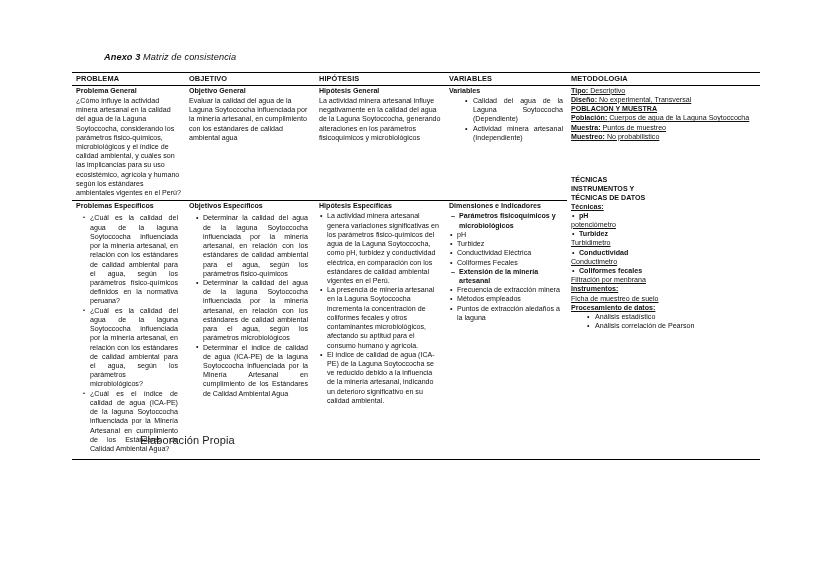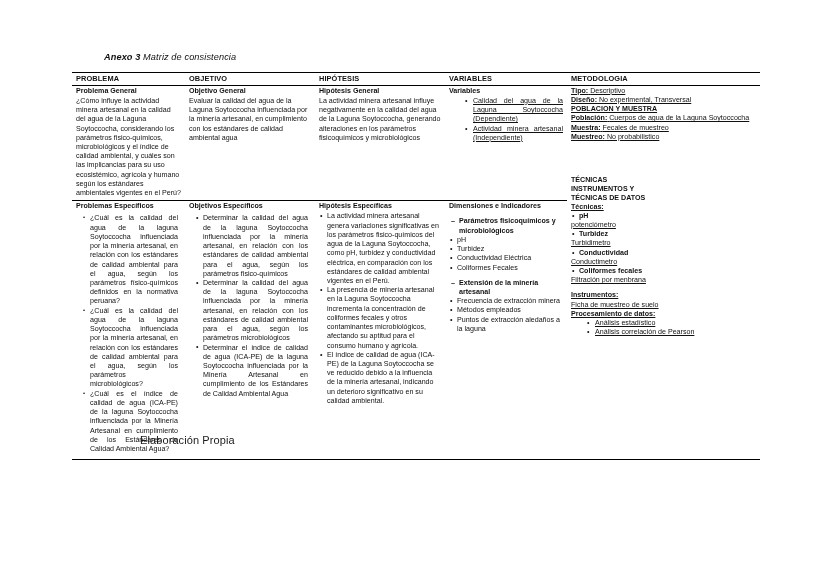--- a/index.html
+++ b/index.html
@@ -115,21 +115,20 @@
   }
   ul.dash > li::before {
     content: "\2013";
     position: absolute;
     left: -8px;
   }
   ul.hang {
     margin: 0;
     padding: 0 0 0 24px;
     list-style: none;
-    text-decoration: underline;
   }
   ul.hang > li {
     position: relative;
     text-align: justify;
   }
   ul.hang > li::before {
     content: "\2022";
     position: absolute;
     left: -8px;
   }
@@ -139,21 +138,21 @@
     list-style: none;
   }
   ul.flat > li {
     position: relative;
   }
   ul.flat > li::before {
     content: "\2022";
     position: absolute;
     left: -7px;
   }
-  .blk { margin-top: 6px; }
+  .blk { }
   .kv { margin: 0; text-decoration: underline; }
   .kv b { font-weight: bold; }
   .tech-head {
     font-weight: bold;
     line-height: 1.25;
   }
   .spacer-lg { height: 34px; }
   .footer-note {
     position: absolute;
     left: 140px;
@@ -225,21 +224,21 @@
           </p>
           <p class="kv">
             <b>POBLACION Y MUESTRA</b>
           </p>
           <p class="kv">
             <b>Población:</b>
             <span>Cuerpos de agua de la Laguna Soytoccocha</span>
           </p>
           <p class="kv">
             <b>Muestra:</b>
-            <span>Fecales de muestreo</span>
+            <span>Puntos de muestreo</span>
           </p>
           <p class="kv">
             <b>Muestreo:</b>
             <span>No probabilistico</span>
           </p>
 
           <div class="spacer-lg"></div>
 
           <div class="tech-head">
             <div>TÉCNICAS</div>

